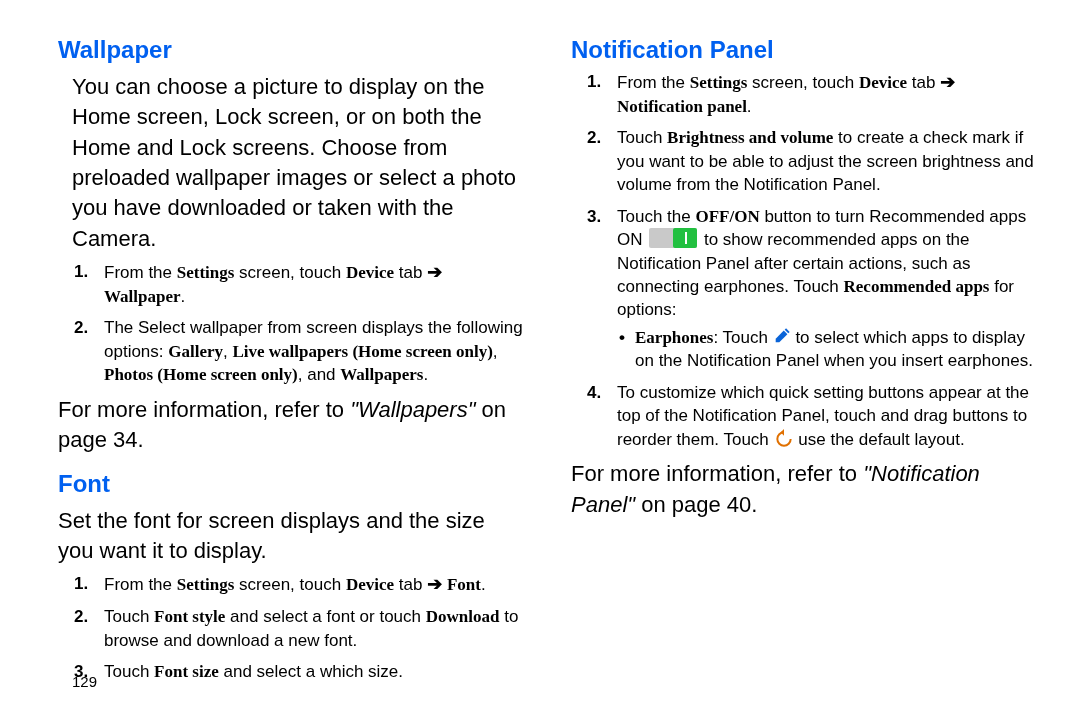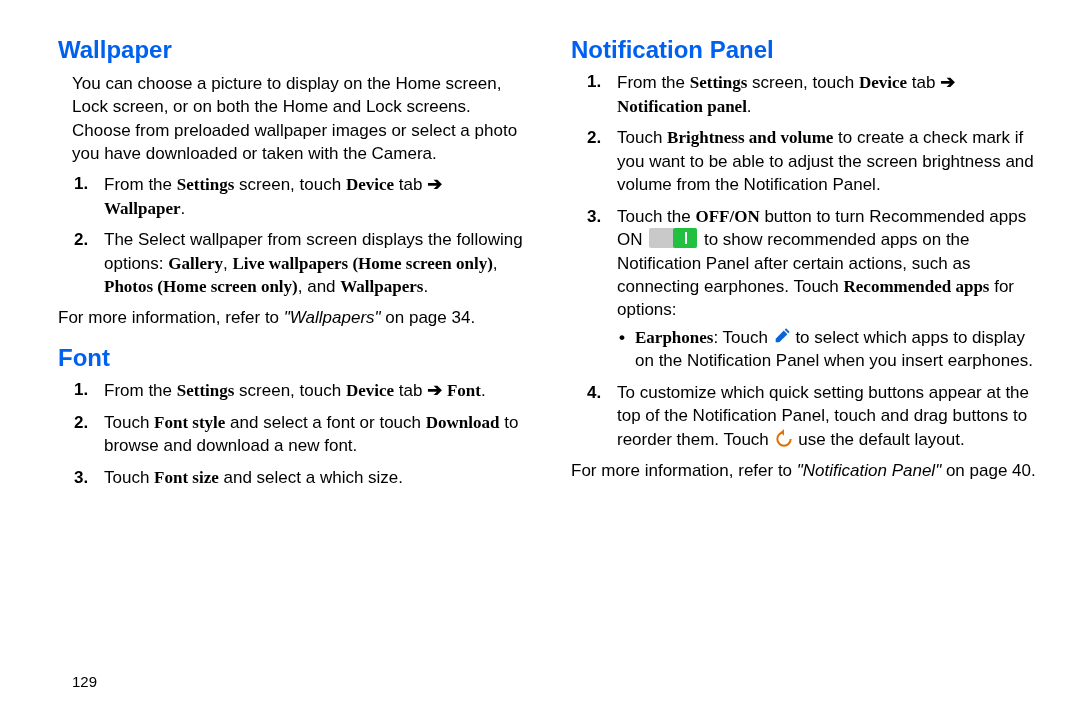--- a/index.html
+++ b/index.html
@@ -29,21 +29,21 @@
     font-weight: 900;
     font-size: 24px;
     color: #0060f0;
     margin: 0 0 6px 0;
     letter-spacing: 0px;
   }
   h2.section.font {
     margin-top: 14px;
   }
   p.body {
-    font-size: 17px;
+    font-size: 22px;
     line-height: 1.38;
     margin: 8px 0 6px 14px;
   }
   p.body.noindent {
     margin-left: 0;
   }
   ol {
     list-style: none;
     padding: 0;
     margin: 4px 0 4px 0;
@@ -159,20 +159,21 @@
           <span>The Select wallpaper from screen displays the following options: </span><span class="b">Gallery</span><span>, </span><span class="b">Live wallpapers (Home screen only)</span><span>, </span><span class="b">Photos (Home screen only)</span><span>, and </span><span class="b">Wallpapers</span><span>.</span>
         </p>
       </li>
     </ol>
 
     <p class="body noindent">
       <span>For more information, refer to </span><span class="i">"Wallpapers"</span><span> on page 34.</span>
     </p>
 
     <h2 class="section font">Font</h2>
+    <p class="body noindent">Set the font for screen displays and the size you want it to display.</p>
 
     <ol>
       <li>
         <span class="num">1.</span>
         <p>
           <span>From the </span><span class="b">Settings</span><span> screen, touch </span><span class="b">Device</span><span> tab </span><span class="arrow">➔</span><span> </span><span class="b">Font</span><span>.</span>
         </p>
       </li>
       <li>
         <span class="num">2.</span>

